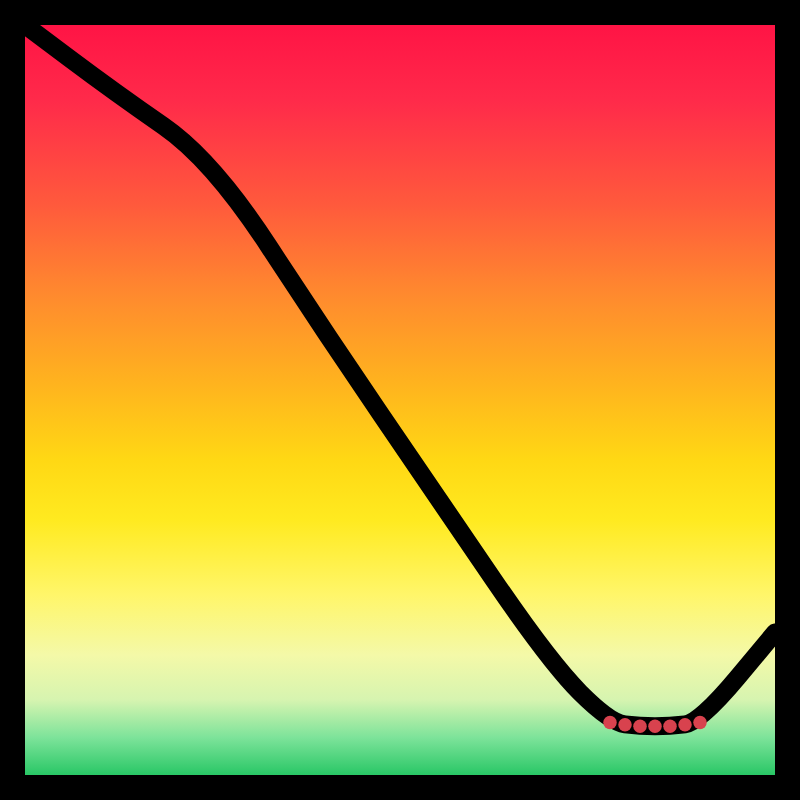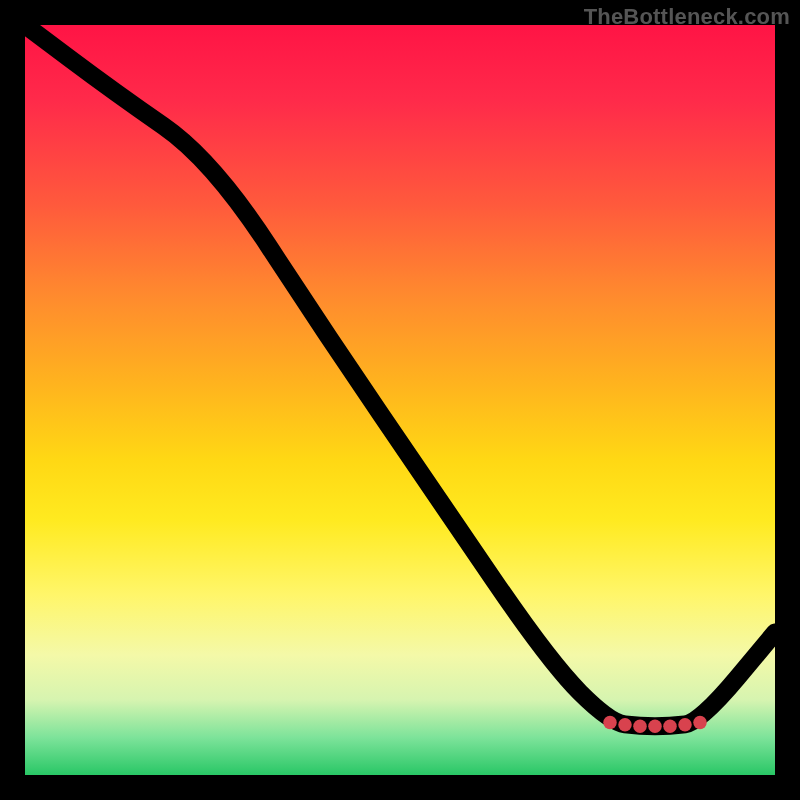--- a/index.html
+++ b/index.html
@@ -66,21 +66,20 @@
   }
   .marker {
     fill: #d8424e;
     stroke: none;
   }
 </style>
 </head>
 <body>
 
 <div class="frame">
-  <div class="watermark">TheBottleneck.com</div>
 
   <div class="plot">
     <svg viewBox="0 0 100 100" preserveAspectRatio="none">
       <path class="curve" d="M 0 0 Q 0 0 6 4.5 Q 12 9 18.5 13.5 Q 25 18 32.5 29.5 Q 40 41 47.5 52 Q 55 63 62.5 74 Q 70 85 74 89 Q 78 93 80 93.25 Q 82 93.5 84 93.5 Q 86 93.5 88 93.25 Q 90 93 95 87 T 100 81"></path>
       <g id="marker-group">
           <ellipse cx="78" cy="93" rx="0.9" ry="0.9" class="marker"></ellipse>
           <ellipse cx="80" cy="93.3" rx="0.9" ry="0.9" class="marker"></ellipse>
           <ellipse cx="82" cy="93.5" rx="0.9" ry="0.9" class="marker"></ellipse>
           <ellipse cx="84" cy="93.5" rx="0.9" ry="0.9" class="marker"></ellipse>
           <ellipse cx="86" cy="93.5" rx="0.9" ry="0.9" class="marker"></ellipse>

